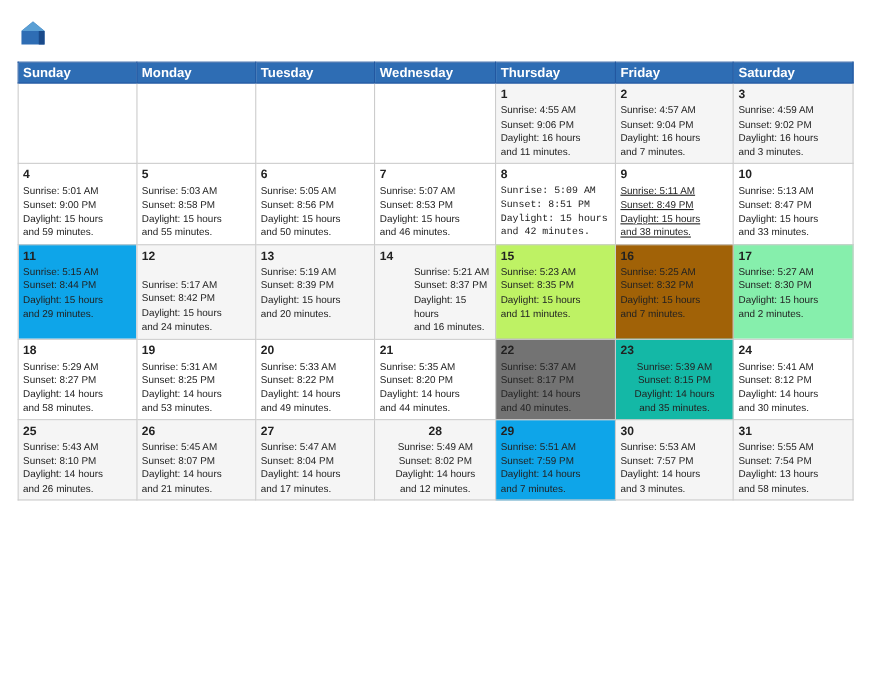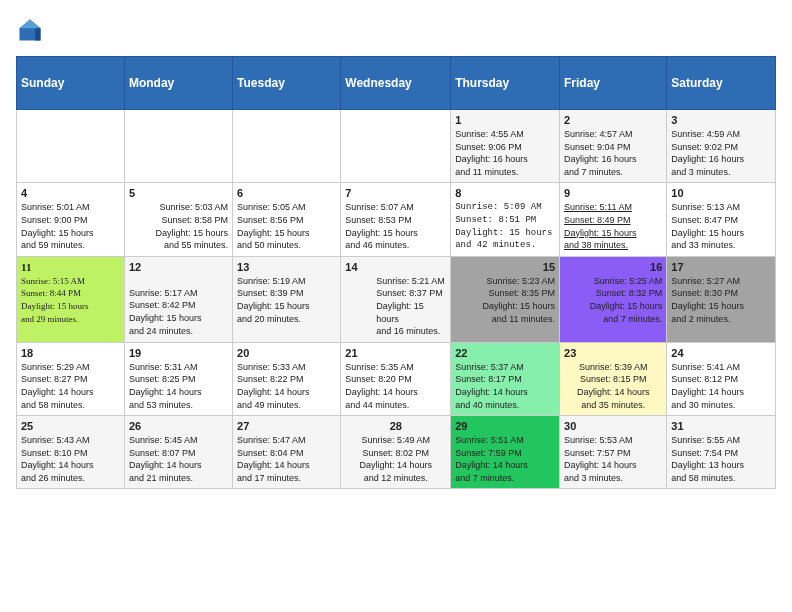--- a/index.html
+++ b/index.html
@@ -55,21 +55,21 @@
     .calendar {
       width: 100%;
       border-collapse: collapse;
       border: 1px solid #ccc;
     }
     .calendar thead tr th {
       background: #2e6db4;
       color: #fff;
       font-size: 12px;
       font-weight: bold;
-      padding: 19px 4px;
+      padding: 2px 4px;
       text-align: left;
       border: 1px solid #2257a0;
     }
     .calendar tbody tr td {
       vertical-align: top;
       border: 1px solid #ccc;
       padding: 4px;
       width: 113px;
       min-height: 80px;
       background: #fff;
@@ -161,21 +161,21 @@
       <tr>
         <td style="background: rgb(255, 255, 255);">
           <span class="day-number">4</span>
           <div class="day-info" style="white-space: pre-line;">Sunrise: 5:01 AM
 Sunset: 9:00 PM
 Daylight: 15 hours
 and 59 minutes.</div>
         </td>
         <td style="background: rgb(255, 255, 255);">
           <span class="day-number">5</span>
-          <div class="day-info" style="white-space: pre-line; text-align: right;">Sunrise: 5:03 AM
+          <div class="day-info" style="white-space: pre-line;">Sunrise: 5:03 AM
 Sunset: 8:58 PM
 Daylight: 15 hours
 and 55 minutes.</div>
         </td>
         <td style="background: rgb(255, 255, 255);">
           <span class="day-number">6</span>
           <div class="day-info" style="white-space: pre-line;">Sunrise: 5:05 AM
 Sunset: 8:56 PM
 Daylight: 15 hours
 and 50 minutes.</div>
@@ -203,21 +203,21 @@
         </td>
         <td style="background: rgb(255, 255, 255);">
           <span class="day-number">10</span>
           <div class="day-info" style="white-space: pre-line;">Sunrise: 5:13 AM
 Sunset: 8:47 PM
 Daylight: 15 hours
 and 33 minutes.</div>
         </td>
       </tr>
       <tr>
-        <td style="background: #bef264; font-family: Liberation Serif, serif;">
+        <td style="background: #0ea5e9;">
           <span class="day-number">11</span>
           <div class="day-info" style="white-space: pre-line;">Sunrise: 5:15 AM
 Sunset: 8:44 PM
 Daylight: 15 hours
 and 29 minutes.</div>
         </td>
         <td style="background: rgb(245, 245, 245);">
           <span class="day-number">12</span>
           <div class="day-info" style="white-space: pre-line; margin-top: 14px;">Sunrise: 5:17 AM
 Sunset: 8:42 PM
@@ -231,35 +231,35 @@
 Daylight: 15 hours
 and 20 minutes.</div>
         </td>
         <td style="background: rgb(245, 245, 245);">
           <span class="day-number">14</span>
           <div class="day-info" style="white-space: pre-line; margin-left: 31px;">Sunrise: 5:21 AM
 Sunset: 8:37 PM
 Daylight: 15 hours
 and 16 minutes.</div>
         </td>
-        <td style="background: #a3a3a3; text-align: right;">
+        <td style="background: #bef264;">
           <span class="day-number">15</span>
           <div class="day-info" style="white-space: pre-line;">Sunrise: 5:23 AM
 Sunset: 8:35 PM
 Daylight: 15 hours
 and 11 minutes.</div>
         </td>
-        <td style="background: #8b5cf6; text-align: right;">
+        <td style="background: #a16207;">
           <span class="day-number">16</span>
           <div class="day-info" style="white-space: pre-line;">Sunrise: 5:25 AM
 Sunset: 8:32 PM
 Daylight: 15 hours
 and 7 minutes.</div>
         </td>
-        <td style="background: #a3a3a3;">
+        <td style="background: #86efac;">
           <span class="day-number">17</span>
           <div class="day-info" style="white-space: pre-line;">Sunrise: 5:27 AM
 Sunset: 8:30 PM
 Daylight: 15 hours
 and 2 minutes.</div>
         </td>
       </tr>
       <tr>
         <td style="background: rgb(255, 255, 255);">
           <span class="day-number">18</span>
@@ -282,28 +282,28 @@
 Daylight: 14 hours
 and 49 minutes.</div>
         </td>
         <td style="background: rgb(255, 255, 255);">
           <span class="day-number">21</span>
           <div class="day-info" style="white-space: pre-line;">Sunrise: 5:35 AM
 Sunset: 8:20 PM
 Daylight: 14 hours
 and 44 minutes.</div>
         </td>
-        <td style="background: #86efac;">
+        <td style="background: #737373;">
           <span class="day-number">22</span>
           <div class="day-info" style="white-space: pre-line;">Sunrise: 5:37 AM
 Sunset: 8:17 PM
 Daylight: 14 hours
 and 40 minutes.</div>
         </td>
-        <td style="background: #fef9c3;">
+        <td style="background: #14b8a6;">
           <span class="day-number">23</span>
           <div class="day-info" style="white-space: pre-line; text-align: center;">Sunrise: 5:39 AM
 Sunset: 8:15 PM
 Daylight: 14 hours
 and 35 minutes.</div>
         </td>
         <td style="background: rgb(255, 255, 255);">
           <span class="day-number">24</span>
           <div class="day-info" style="white-space: pre-line;">Sunrise: 5:41 AM
 Sunset: 8:12 PM
@@ -333,21 +333,21 @@
 Daylight: 14 hours
 and 17 minutes.</div>
         </td>
         <td style="background: rgb(245, 245, 245); text-align: center;">
           <span class="day-number">28</span>
           <div class="day-info" style="white-space: pre-line;">Sunrise: 5:49 AM
 Sunset: 8:02 PM
 Daylight: 14 hours
 and 12 minutes.</div>
         </td>
-        <td style="background: #22c55e; margin-top: 48px;">
+        <td style="background: #0ea5e9; margin-top: 48px;">
           <span class="day-number">29</span>
           <div class="day-info" style="white-space: pre-line;">Sunrise: 5:51 AM
 Sunset: 7:59 PM
 Daylight: 14 hours
 and 7 minutes.</div>
         </td>
         <td style="background: rgb(245, 245, 245);">
           <span class="day-number">30</span>
           <div class="day-info" style="white-space: pre-line;">Sunrise: 5:53 AM
 Sunset: 7:57 PM

